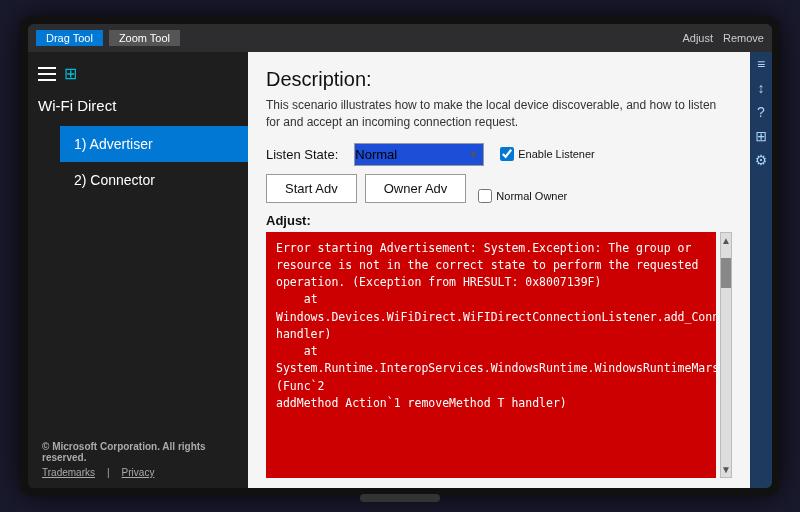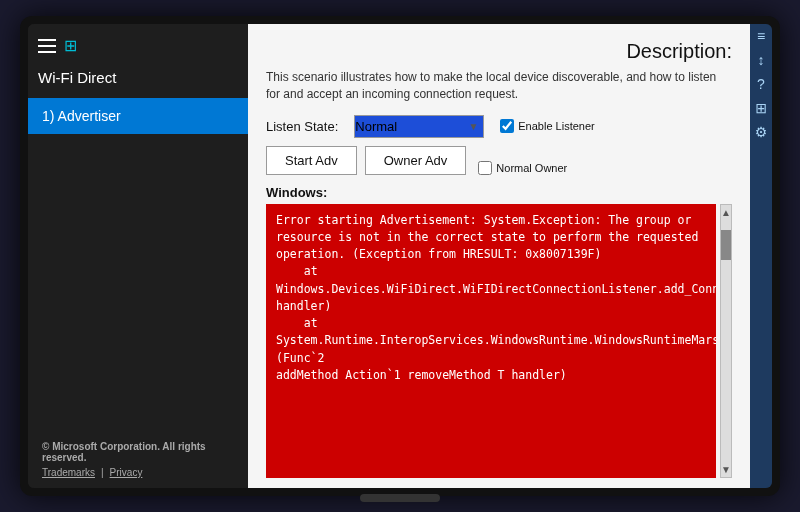--- a/index.html
+++ b/index.html
@@ -113,20 +113,21 @@
       font-size: 15px;
       font-weight: 300;
       color: white;
     }
 
     .nav-item {
       padding: 10px 14px;
       color: white;
       font-size: 14px;
       cursor: pointer;
+      margin-left: 32px;
     }
     .nav-item.active {
       background: #0078d4;
     }
 
     .sidebar-footer {
       margin-top: auto;
       padding: 10px 14px;
     }
     .ms-logo {
@@ -150,21 +151,21 @@
       font-size: 13px;
     }
     .footer-copy {
       color: #aaa;
       font-size: 10px;
       margin-bottom: 4px;
       font-weight: bold;
     }
     .footer-links {
       display: flex;
-      gap: 6px;
+      gap: 12px;
     }
     .footer-link {
       color: #aaa;
       font-size: 10px;
       text-decoration: underline;
       cursor: pointer;
     }
 
     
     .content {
@@ -181,21 +182,20 @@
       overflow: hidden;
       display: flex;
       flex-direction: column;
     }
 
     .desc-title {
       font-size: 20px;
       font-weight: 300;
       color: #111;
       margin-bottom: 6px;
-      text-align: right;
     }
 
     .desc-text {
       font-size: 12px;
       color: #333;
       line-height: 1.4;
       margin-bottom: 12px;
     }
 
     .controls-row {
@@ -340,38 +340,49 @@
       background: #333;
       border-radius: 4px;
     }
   </style>
 </head>
 <body>
 
 <div class="screen-outer">
   <div class="screen-inner">
 
+    <div class="top-bar">
+      <button class="top-bar-btn">Drag Tool</button>
+      <button class="top-bar-btn" style="background:#555; color:white;">Zoom Tool</button>
+      <div class="top-bar-right">
+        <span class="top-bar-link">Adjust</span>
+        <span class="top-bar-link">Remove</span>
+      </div>
+    </div>
 
     <div class="main-area">
 
       <div class="sidebar">
         <div class="sidebar-header">
           <div class="hamburger-icon">
             <span></span>
               <span></span>
               <span></span>
           </div>
           <span class="uwp-icon">⊞</span>
         </div>
 
         <div class="wifi-title">Wi-Fi Direct</div>
 
         <div class="nav-item active">
           <span>1) Advertiser</span>
         </div>
+        <div class="nav-item">
+          <span>2) Connector</span>
+        </div>
 
         <div class="sidebar-footer">
           <div class="footer-copy">© Microsoft Corporation. All rights reserved.</div>
           <div class="footer-links">
             <span class="footer-link">Trademarks</span>
             <span style="color:#aaa;font-size:10px;">|</span>
             <span class="footer-link">Privacy</span>
           </div>
         </div>
       </div>
@@ -401,21 +412,21 @@
           <div style="display:flex; align-items:flex-end; gap:8px; margin-bottom:10px;">
             <button class="btn-adv">Start Adv</button>
             <button class="btn-adv">Owner Adv</button>
 
             <div class="checkbox-group" style="margin-left:4px;">
               <input type="checkbox" id="group-owner" style="">
               <label class="checkbox-label" for="group-owner">Normal Owner</label>
             </div>
           </div>
 
-          <div class="status-label">Windows:</div>
+          <div class="status-label">Adjust:</div>
 
           <div class="scrollbar-area">
             <div class="status-box" style="white-space:pre-wrap;">Error starting Advertisement: System.Exception: The group or resource is not in the correct state to perform the requested operation. (Exception from HRESULT: 0x8007139F)
     at
 Windows.Devices.WiFiDirect.WiFIDirectConnectionListener.add_ConnectionRequested(TypedEventHandler`2 handler)
     at
 System.Runtime.InteropServices.WindowsRuntime.WindowsRuntimeMarshal.NativeOrStaticEventRegistrationImpl.AddEventHandler[T](Func`2
 addMethod Action`1 removeMethod T handler)</div>
             <div class="scrollbar">
               <span class="scrollbar-arrow">▲</span>

